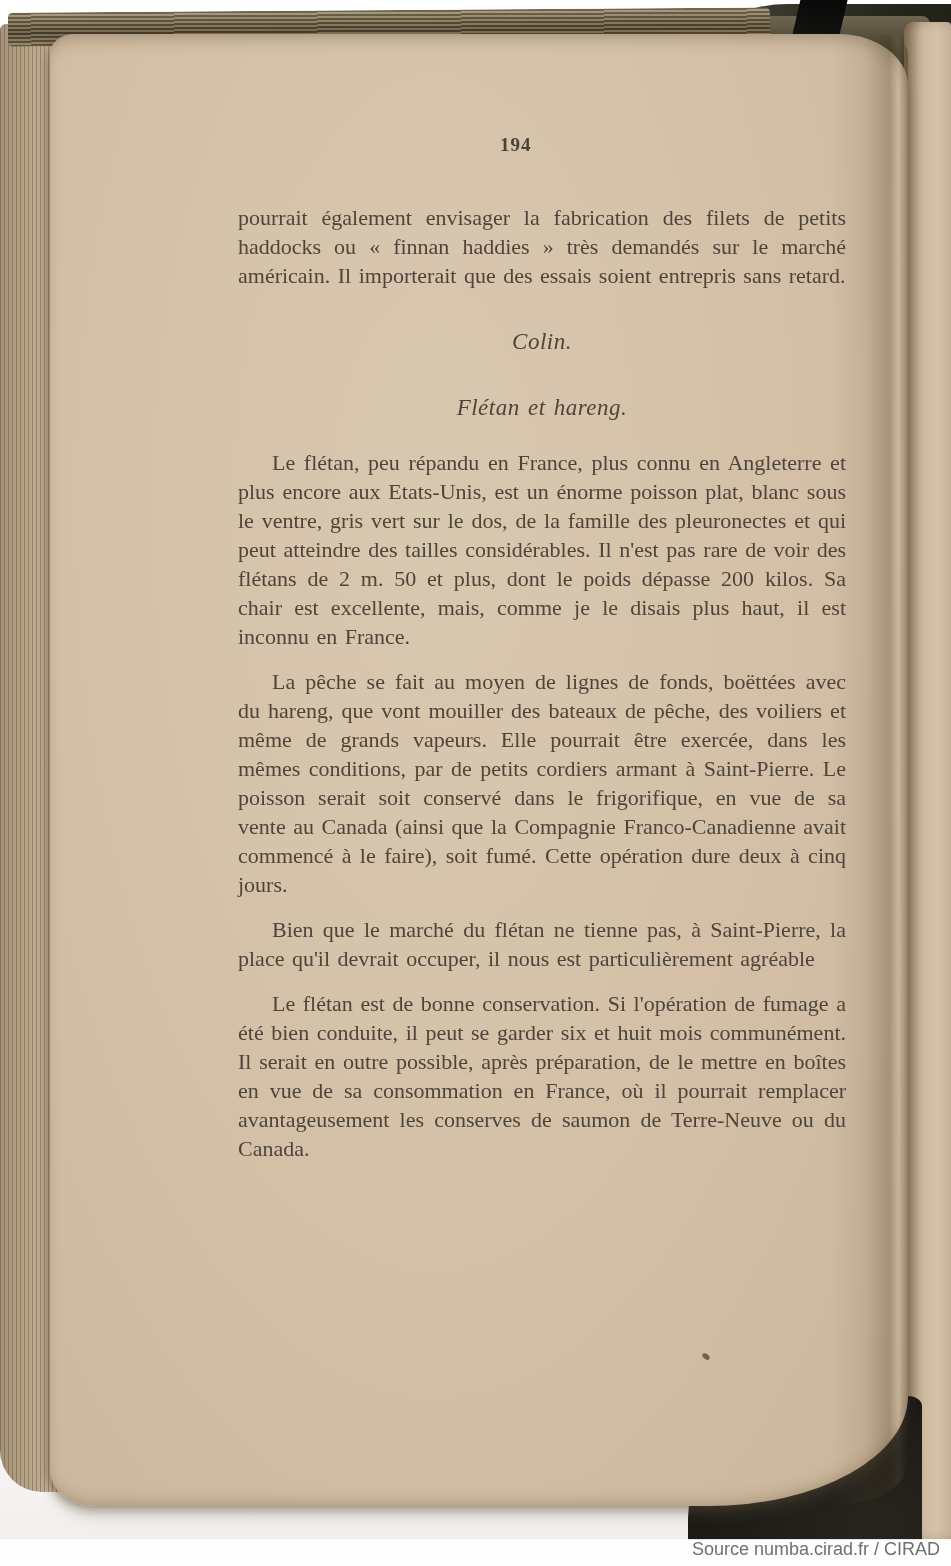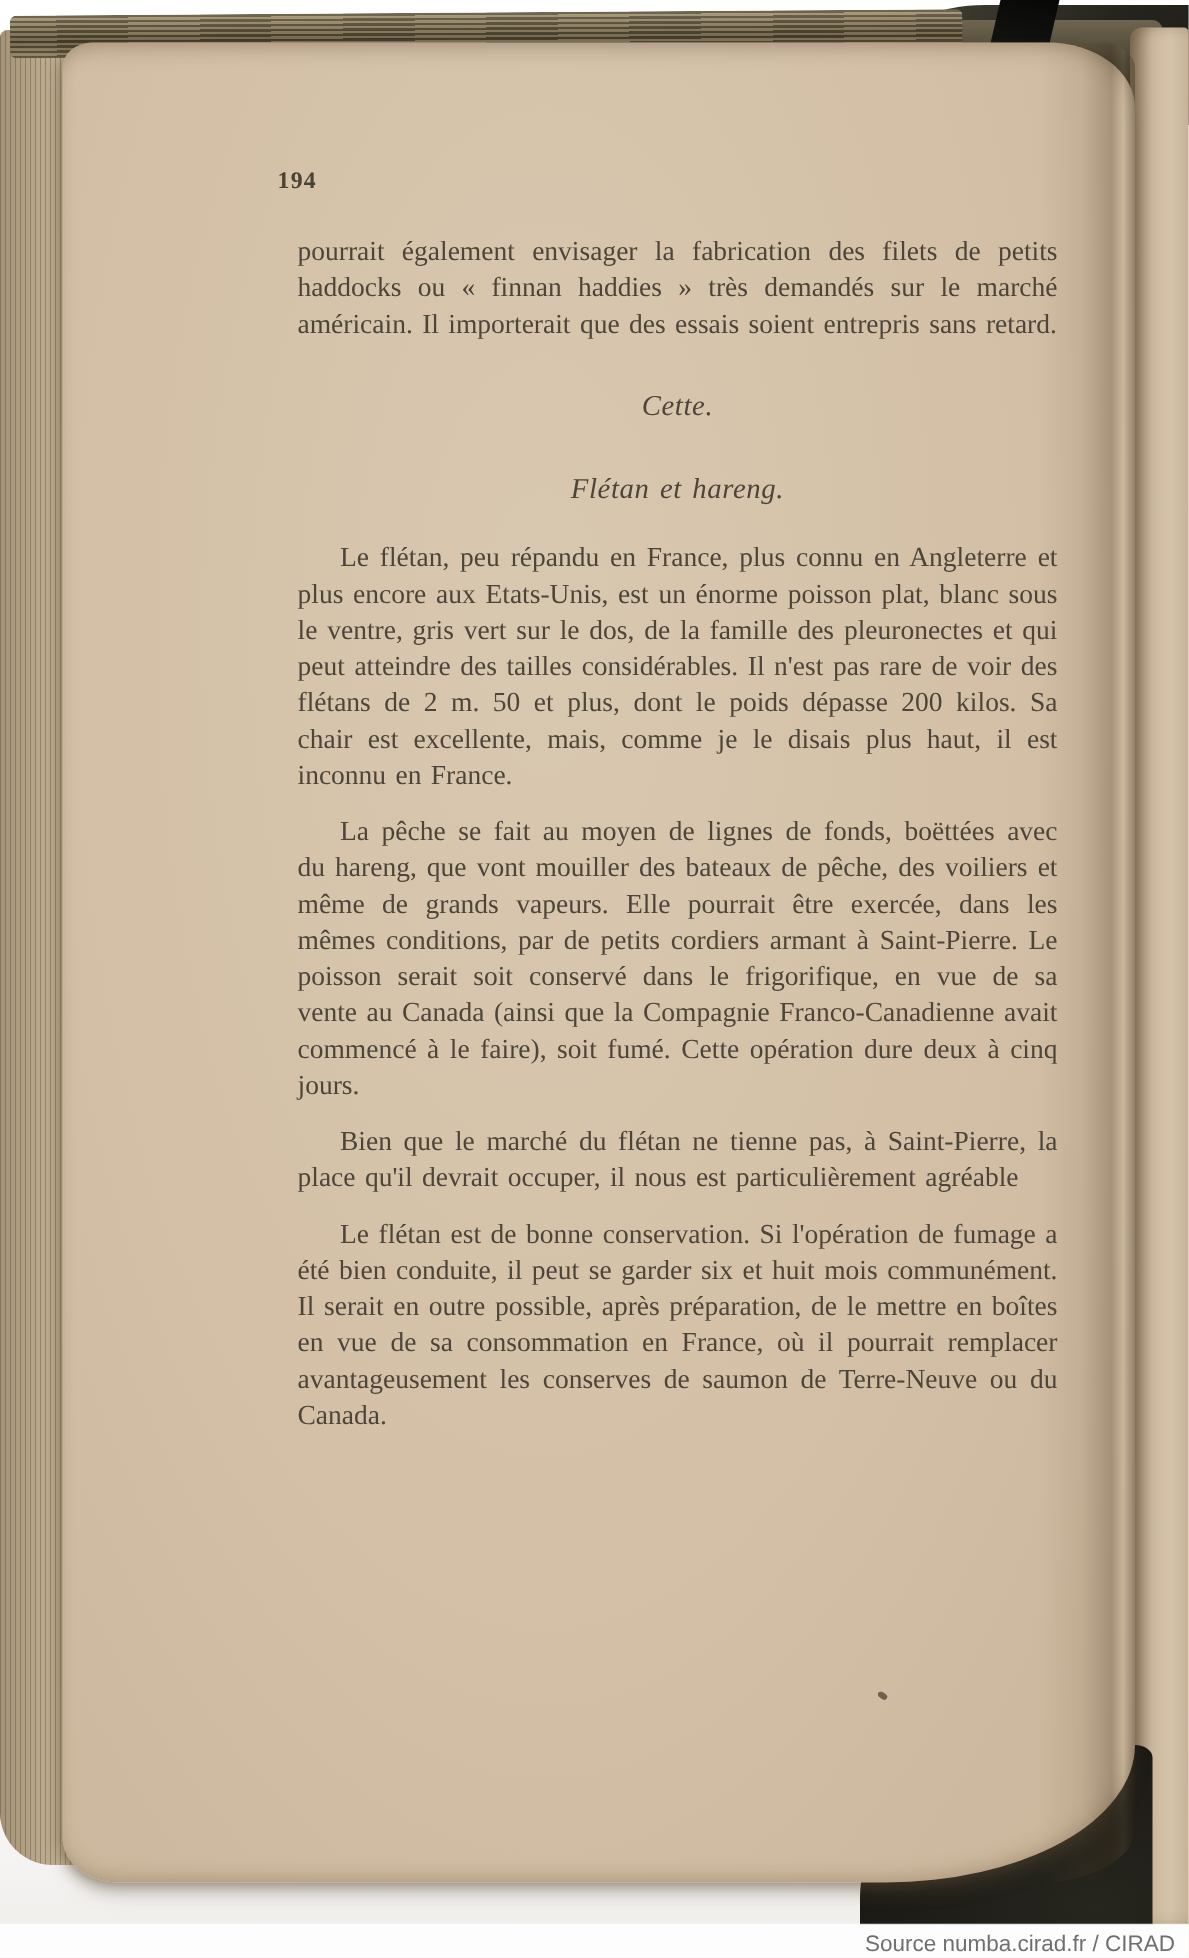--- a/index.html
+++ b/index.html
@@ -93,38 +93,38 @@
     border-radius: 60% 40% 50% 50%; transform: rotate(38deg);
   }
 
   
   .page-text {
     position: absolute; left: 172px; top: 96px; width: 640px;
     color: #4e453a; font-size: 22px; line-height: 29px;
     text-align: justify; word-spacing: 2px;
   }
   .header-row {
-    display: flex; align-items: baseline; margin-bottom: 27px;
-    font-weight: bold; color: #4b4236;
+    display: flex; align-items: baseline; margin-bottom: 44px;
+    font-weight: bold; color: #4b4236; justify-content: center;
   }
   .page-num { width: 84px; font-size: 19px; letter-spacing: 1px; }
   .running-title { flex: 1; text-align: center; font-size: 16px; letter-spacing: 1.7px; }
   .page-text p { margin: 16px; text-indent: 34px; }
   .page-text p.no-indent { text-indent: 0; }
   .section-heading {
     font-style: italic; font-weight: normal; font-size: 23px;
     text-align: center; letter-spacing: 0.5px;
     margin: 38px 0 26px; line-height: 28px;
   }
 
   
   .footer-bar {
     position: absolute; left: 0; right: 0; bottom: 0; height: 27px;
     background: rgba(255, 255, 255, 0.88);
-    display: flex; align-items: flex-end; justify-content: flex-end;
+    display: flex; align-items: flex-start; justify-content: flex-end;
     padding-right: 11px; box-sizing: border-box;
     z-index: 10;
   }
   .footer-bar span {
     font-family: "Liberation Sans", sans-serif;
     font-size: 18px; color: #6f6f6f;
   }
 </style>
 </head>
 <body>
@@ -144,21 +144,21 @@
     <div class="fold-shade"></div>
     <div class="ink-smudge"></div>
 
     <div class="page-text">
       <div class="header-row">
         <span class="page-num">194</span>
       </div>
 
       <p class="no-indent">pourrait également envisager la fabrication des filets de petits haddocks ou « finnan haddies » très demandés sur le marché américain. Il importerait que des essais soient entrepris sans retard.</p>
 
-      <h3 class="section-heading">Cette.</h3>
+      <h3 class="section-heading">Colin.</h3>
 
       <h3 class="section-heading">Flétan et hareng.</h3>
       <p>Le flétan, peu répandu en France, plus connu en Angleterre et plus encore aux Etats-Unis, est un énorme poisson plat, blanc sous le ventre, gris vert sur le dos, de la famille des pleuronectes et qui peut atteindre des tailles considérables. Il n'est pas rare de voir des flétans de 2 m. 50 et plus, dont le poids dépasse 200 kilos. Sa chair est excellente, mais, comme je le disais plus haut, il est inconnu en France.</p>
       <p>La pêche se fait au moyen de lignes de fonds, boëttées avec du hareng, que vont mouiller des bateaux de pêche, des voiliers et même de grands vapeurs. Elle pourrait être exercée, dans les mêmes conditions, par de petits cordiers armant à Saint-Pierre. Le poisson serait soit conservé dans le frigorifique, en vue de sa vente au Canada (ainsi que la Compagnie Franco-Canadienne avait commencé à le faire), soit fumé. Cette opération dure deux à cinq jours.</p>
       <p>Bien que le marché du flétan ne tienne pas, à Saint-Pierre, la place qu'il devrait occuper, il nous est particulièrement agréable</p>
       <p>Le flétan est de bonne conservation. Si l'opération de fumage a été bien conduite, il peut se garder six et huit mois communément. Il serait en outre possible, après préparation, de le mettre en boîtes en vue de sa consommation en France, où il pourrait remplacer avantageusement les conserves de saumon de Terre-Neuve ou du Canada.</p>
     </div>
   </div>
 
   <div class="footer-bar">

